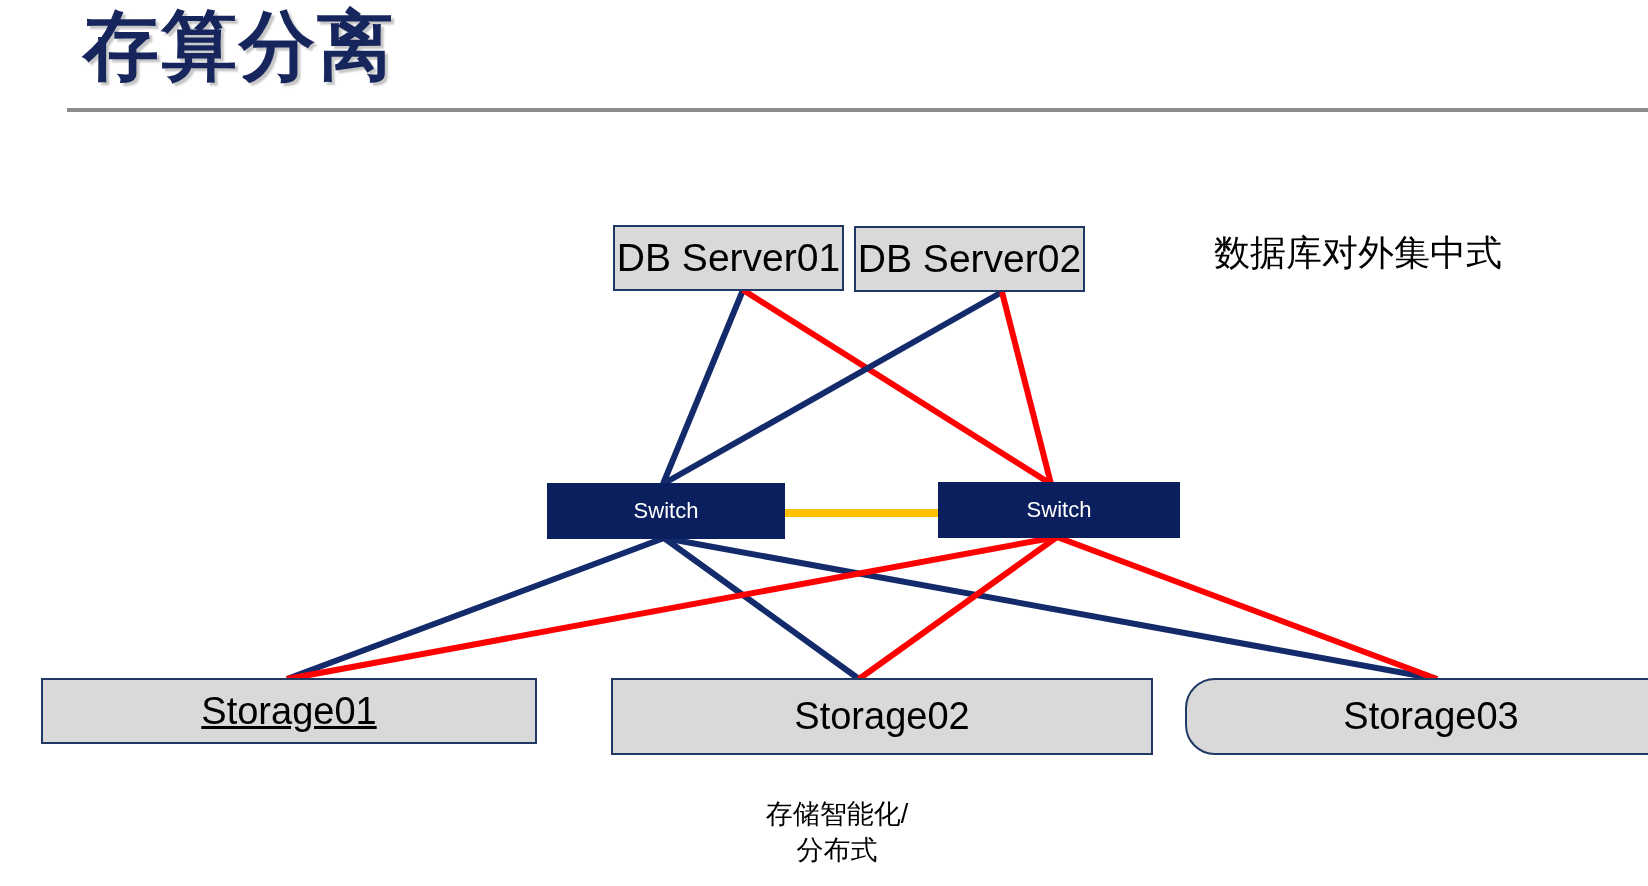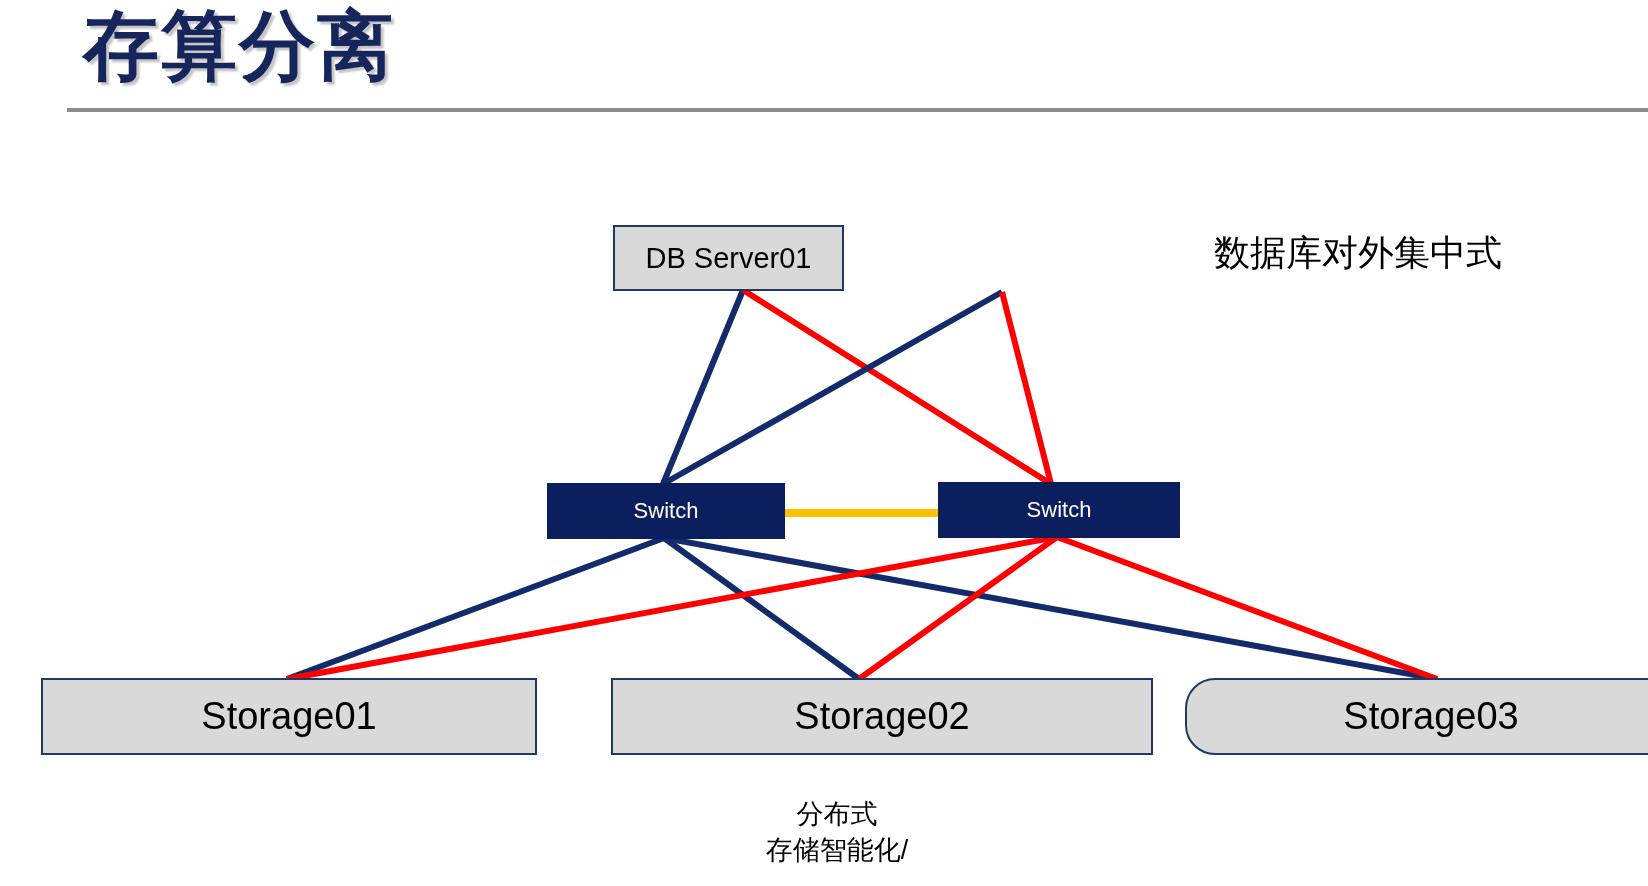--- a/index.html
+++ b/index.html
@@ -63,36 +63,36 @@
     background: #d9d9d9;
     border: 2px solid #1f3864;
     color: #000000;
   }
   .node-dark {
     background: #0b1f5e;
     border: 2px solid #0b1f5e;
     color: #ffffff;
   }
   .node-db {
-    font-size: 29px;
+    font-size: 39px;
   }
   .node-switch {
     font-size: 22px;
   }
   .node-storage {
     font-size: 38px;
   }
 
   #db-server-01 { left: 576px;  top: 225px; width: 231px; height: 66px; }
   #db-server-02 { left: 817px;  top: 226px; width: 231px; height: 66px; }
 
   #switch-left  { left: 510px;  top: 483px; width: 238px; height: 56px; }
   #switch-right { left: 901px;  top: 482px; width: 242px; height: 56px; }
 
-  #storage-01 { left: 4px;    top: 678px; width: 496px; height: 77px; }
+  #storage-01 { left: 4px;    top: 678px; width: 496px; height: 66px; text-decoration: underline; }
   #storage-02 { left: 574px;  top: 678px; width: 542px; height: 77px; }
   #storage-03 { left: 1148px; top: 678px; width: 492px; height: 77px; border-radius: 30px; }
 
   
   .annotation {
     position: absolute;
     color: #000000;
   }
   #annotation-db {
     left: 1177px;
@@ -133,28 +133,29 @@
     <line x1="627" y1="538" x2="250" y2="679" stroke="#132a6b" stroke-width="6"></line>
     <line x1="627" y1="538" x2="822" y2="679" stroke="#132a6b" stroke-width="6"></line>
     <line x1="627" y1="538" x2="1400" y2="679" stroke="#132a6b" stroke-width="6"></line>
 
     <line x1="1020" y1="537" x2="250" y2="679" stroke="#ff0000" stroke-width="6"></line>
     <line x1="1020" y1="537" x2="822" y2="679" stroke="#ff0000" stroke-width="6"></line>
     <line x1="1020" y1="537" x2="1400" y2="679" stroke="#ff0000" stroke-width="6"></line>
   </svg>
 
   <div class="node node-light node-db" id="db-server-01">DB Server01</div>
+  <div class="node node-light node-db" id="db-server-02">DB Server02</div>
 
   <div class="node node-dark node-switch" id="switch-left">Switch</div>
   <div class="node node-dark node-switch" id="switch-right">Switch</div>
 
   <div class="node node-light node-storage" id="storage-01">Storage01</div>
   <div class="node node-light node-storage" id="storage-02">Storage02</div>
   <div class="node node-light node-storage" id="storage-03">Storage03</div>
 
   <div class="annotation" id="annotation-db">数据库对外集中式</div>
 
   <div class="annotation" id="annotation-storage">
+    <span class="annotation-line">存储智能化/</span>
     <span class="annotation-line">分布式</span>
-    <span class="annotation-line">存储智能化/</span>
   </div>
 
 </div>
 
 </body></html>

